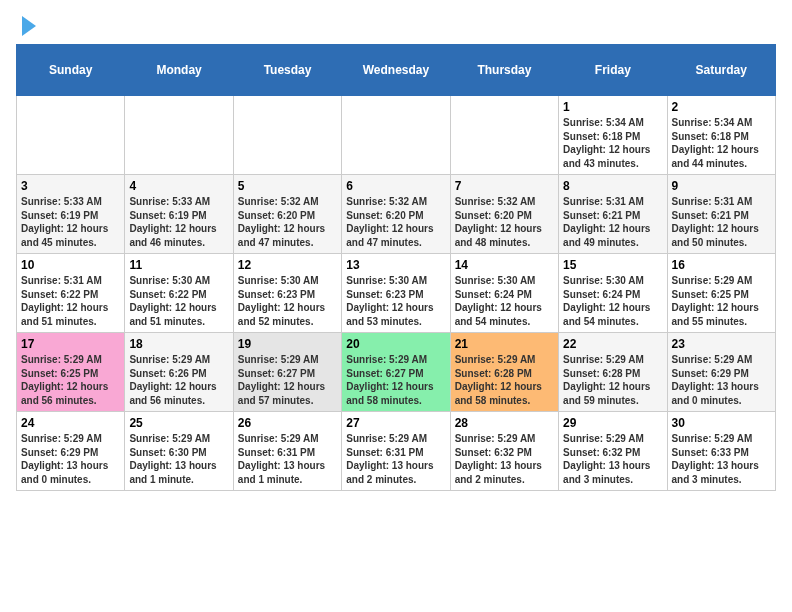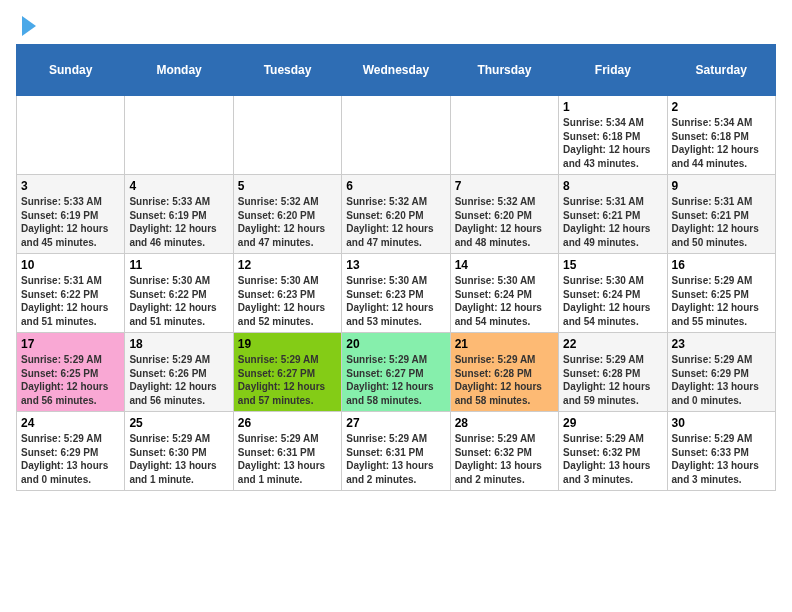--- a/index.html
+++ b/index.html
@@ -198,21 +198,21 @@
       </tr>
       <tr>
         <td style="background: #f9a8d4;">
           <span class="day-number">17</span>
           <div class="day-info">Sunrise: 5:29 AM<br>Sunset: 6:25 PM<br>Daylight: 12 hours<br>and 56 minutes.</div>
         </td>
         <td style="background: rgb(245, 245, 245);">
           <span class="day-number">18</span>
           <div class="day-info">Sunrise: 5:29 AM<br>Sunset: 6:26 PM<br>Daylight: 12 hours<br>and 56 minutes.</div>
         </td>
-        <td style="background: #84cc16;">
+        <td style="background: #e5e5e5;">
           <span class="day-number">19</span>
           <div class="day-info">Sunrise: 5:29 AM<br>Sunset: 6:27 PM<br>Daylight: 12 hours<br>and 57 minutes.</div>
         </td>
         <td style="background: #86efac;">
           <span class="day-number">20</span>
           <div class="day-info">Sunrise: 5:29 AM<br>Sunset: 6:27 PM<br>Daylight: 12 hours<br>and 58 minutes.</div>
         </td>
         <td style="background: #fdba74;">
           <span class="day-number">21</span>
           <div class="day-info">Sunrise: 5:29 AM<br>Sunset: 6:28 PM<br>Daylight: 12 hours<br>and 58 minutes.</div>

